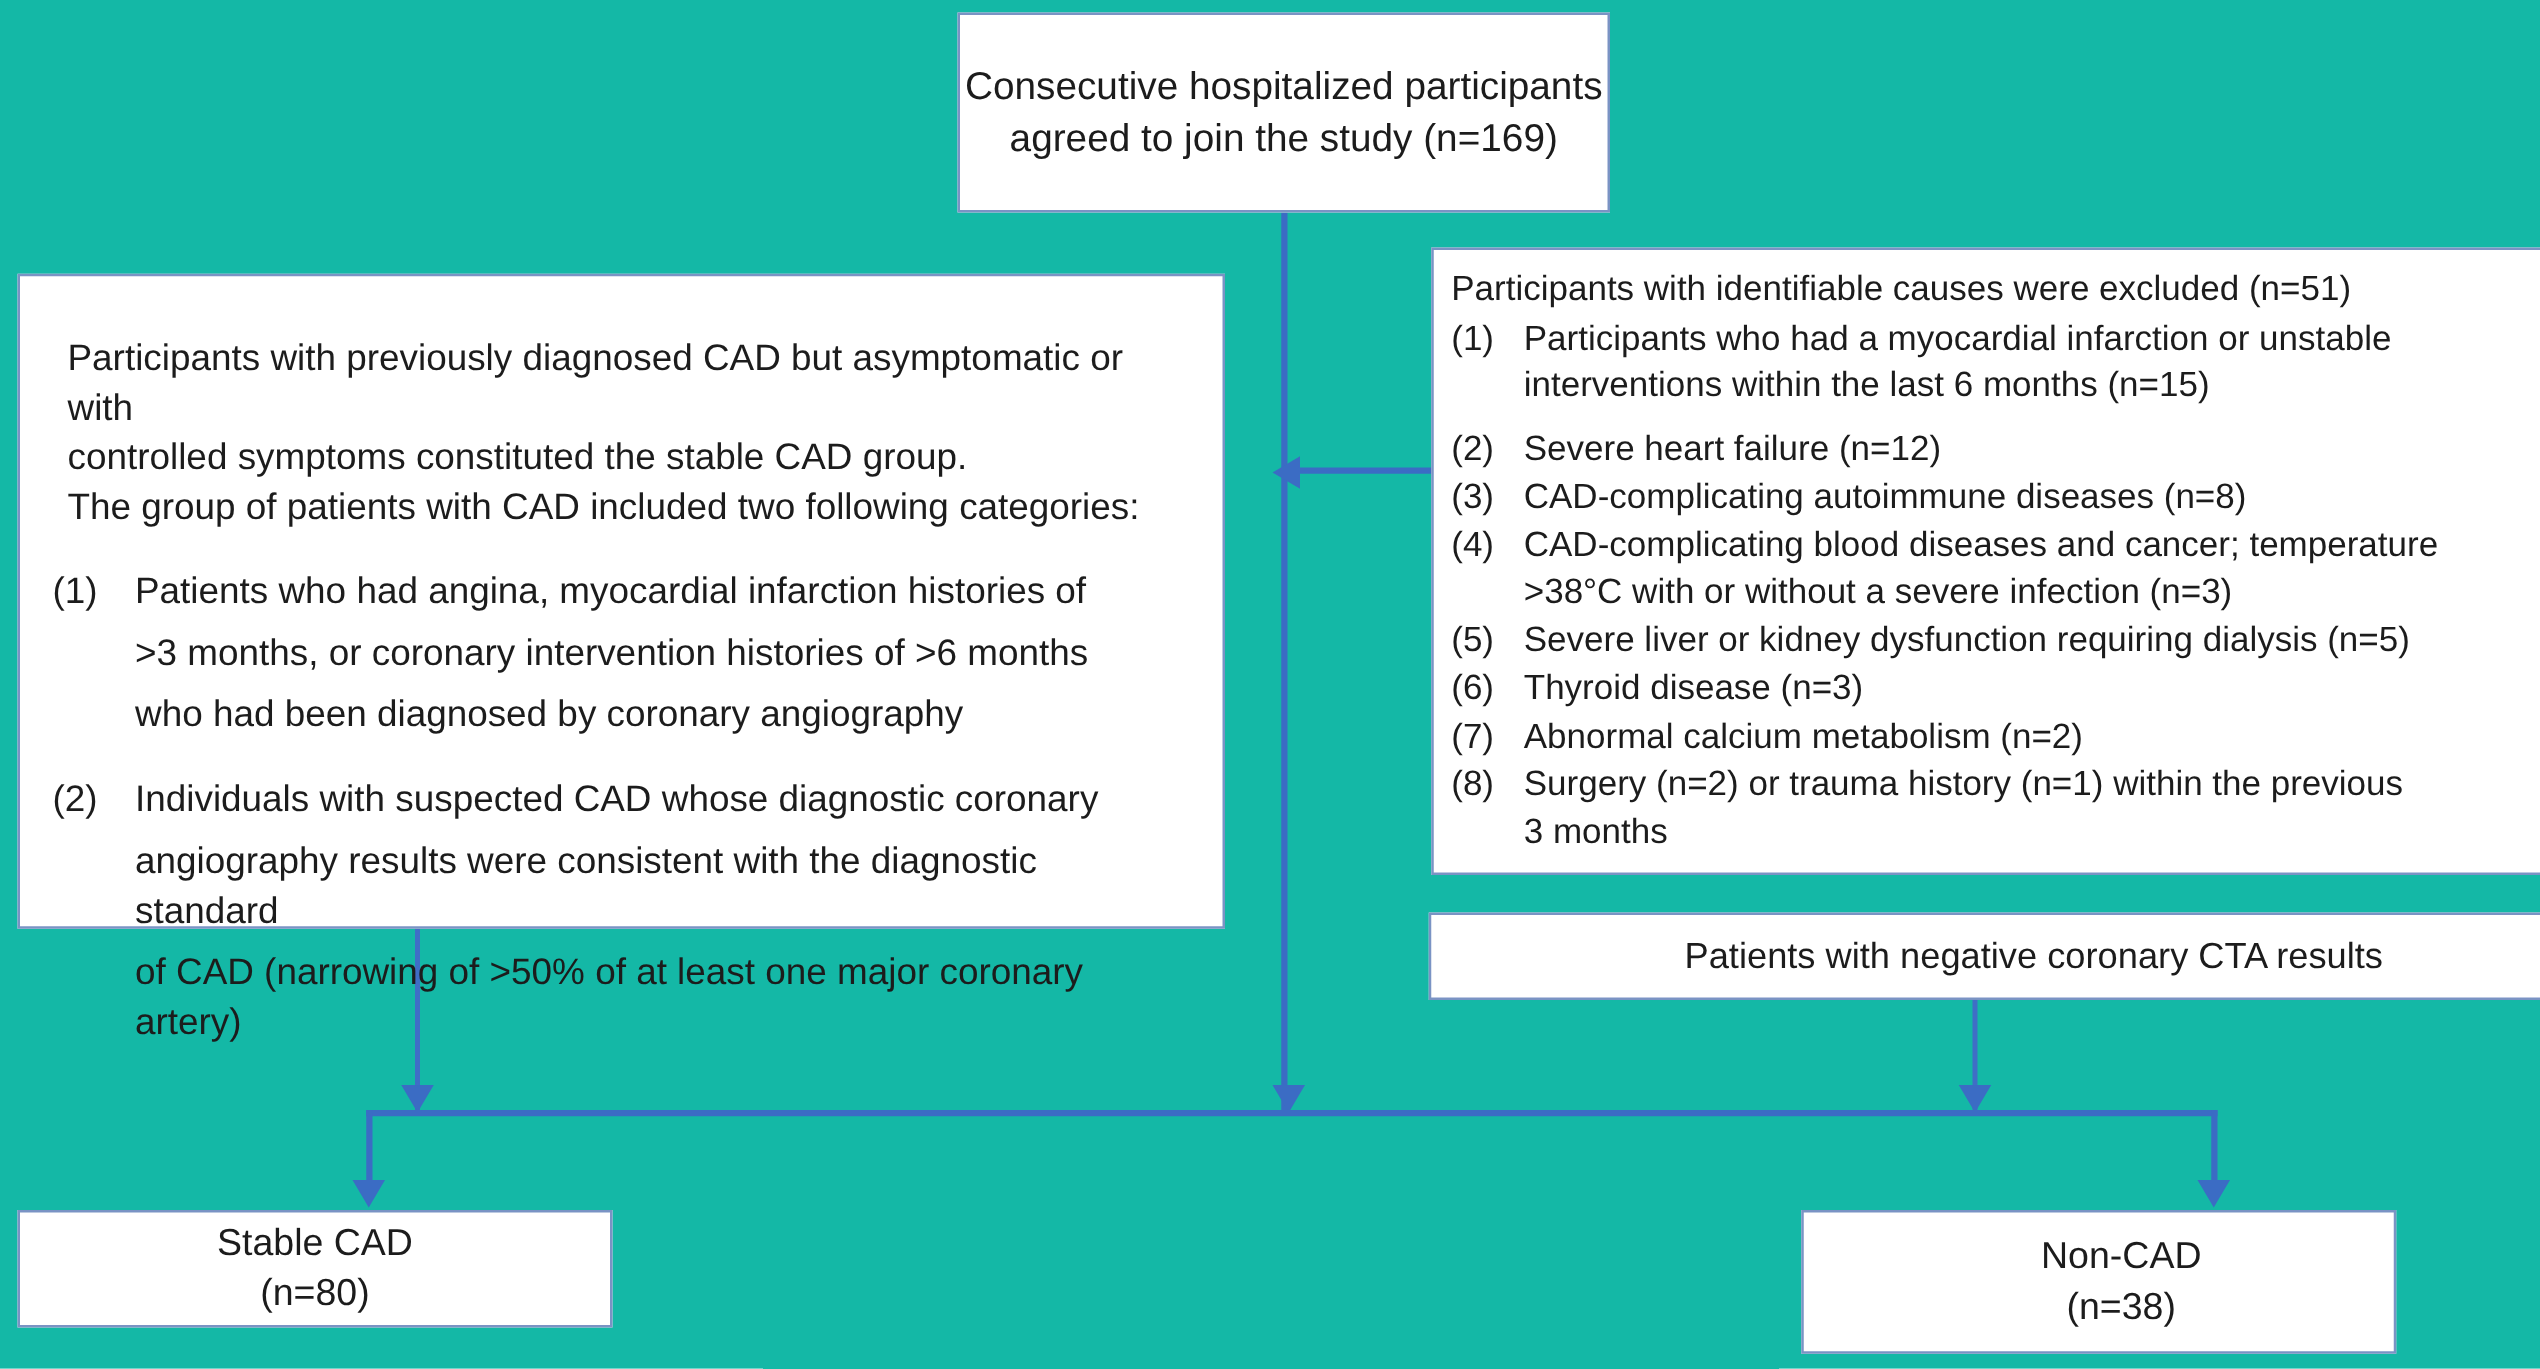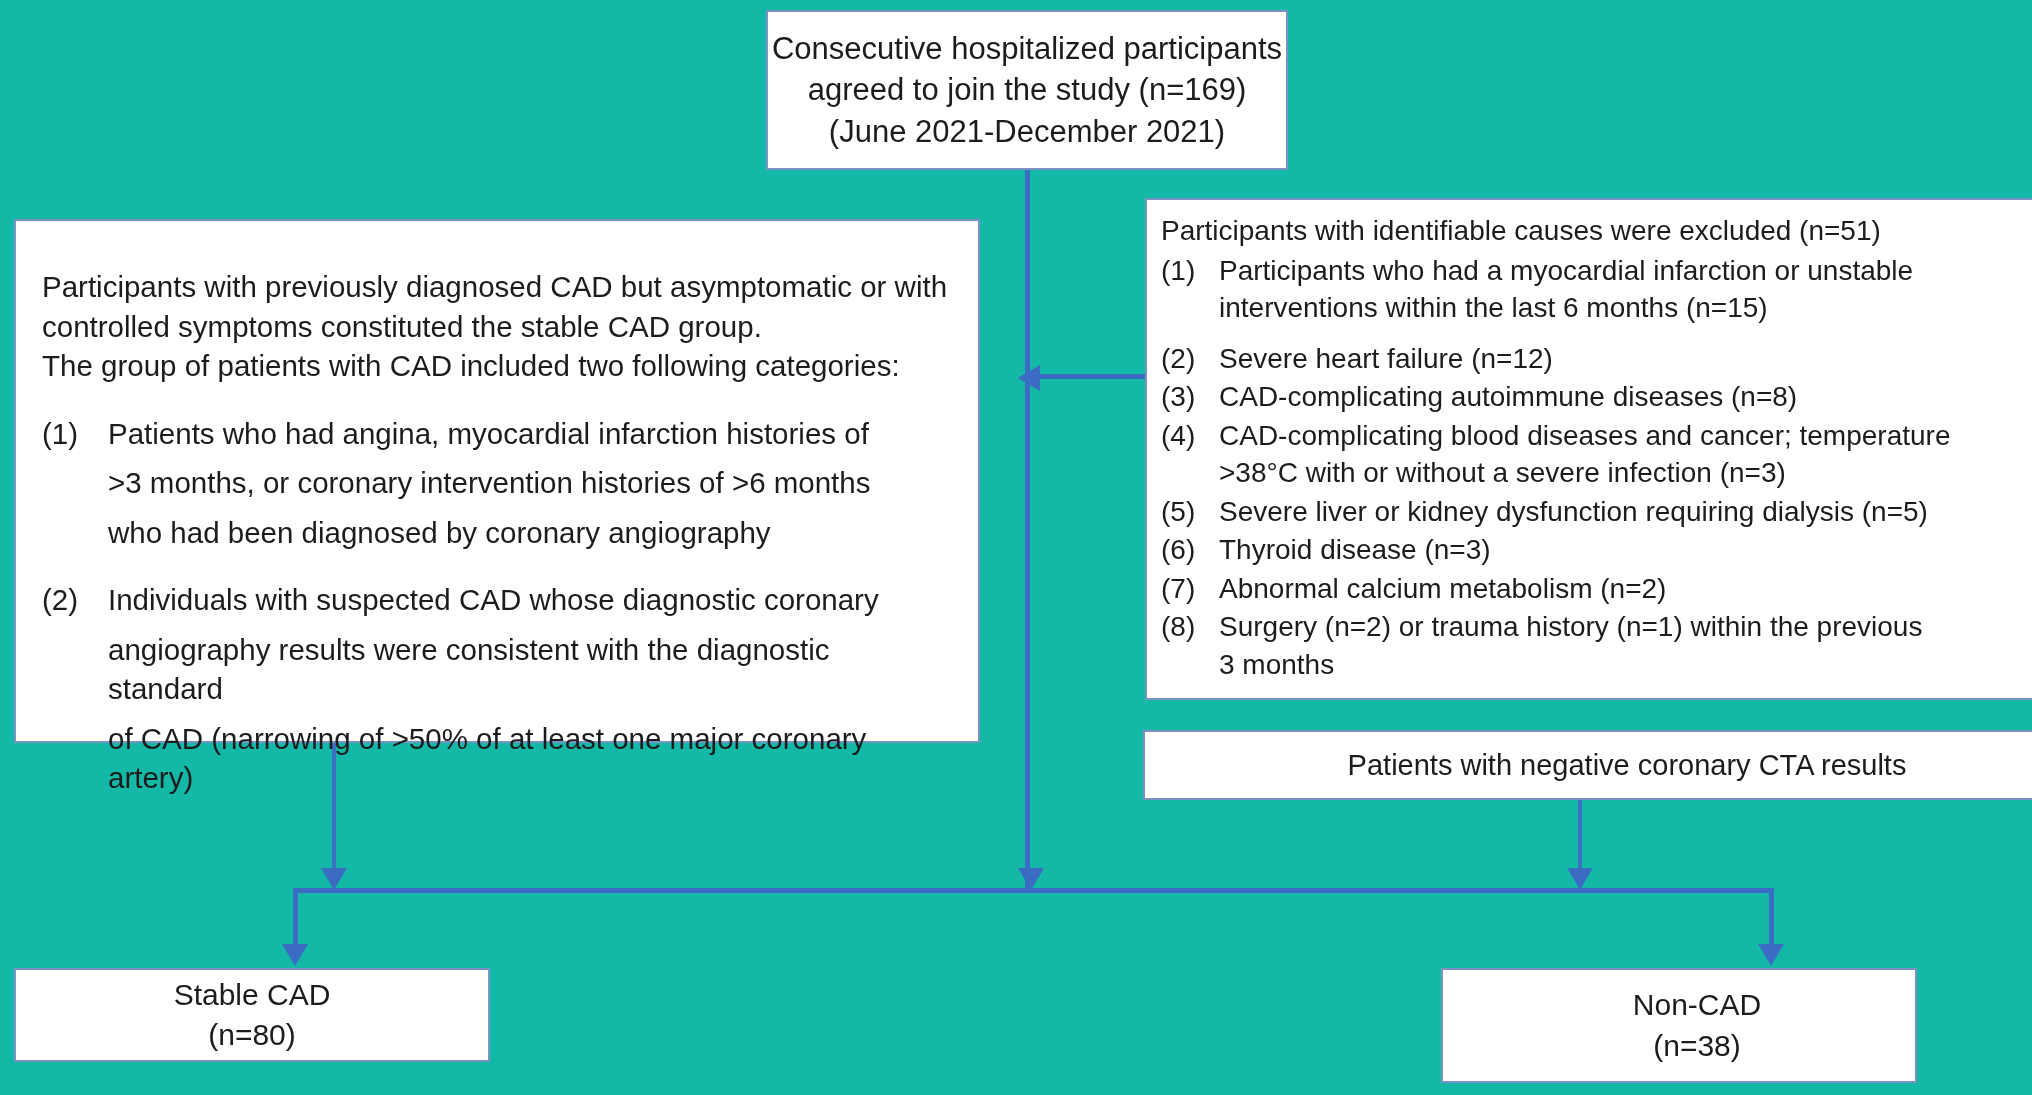--- a/index.html
+++ b/index.html
@@ -51,21 +51,21 @@
   
   #box-inclusion {
     left: 14px;
     top: 219px;
     width: 966px;
     height: 524px;
     font-size: 29.5px;
     padding: 46px 28px 20px 26px;
   }
   #box-inclusion .para {
-    margin: 0 0 0 0;
+    margin: 0 0 0 12px;
   }
   #box-inclusion .gap { height: 28px; }
   .numitem {
     display: flex;
     align-items: flex-start;
   }
   .numitem .num {
     flex: 0 0 auto;
     width: 66px;
   }
@@ -162,21 +162,20 @@
 
   <div class="conn vline" style="left:293px; top:888px; height:58px;"></div>
   <div class="arrow-down" style="left:282px; top:944px;"></div>
 
   <div class="conn vline" style="left:1769px; top:888px; height:58px;"></div>
   <div class="arrow-down" style="left:1758px; top:944px;"></div>
 
   <div class="box box-center" id="box-top">
     <div class="line">Consecutive hospitalized participants</div>
     <div class="line">agreed to join the study (n=169)</div>
-    <div class="line">(June 2021-December 2021)</div>
   </div>
 
   <div class="box box-left" id="box-inclusion">
     <div class="para">Participants with previously diagnosed CAD but asymptomatic or with</div>
     <div class="para">controlled symptoms constituted the stable CAD group.</div>
     <div class="para">The group of patients with CAD included two following categories:</div>
 
     <div class="gap"></div>
 
     <div class="numitem">

